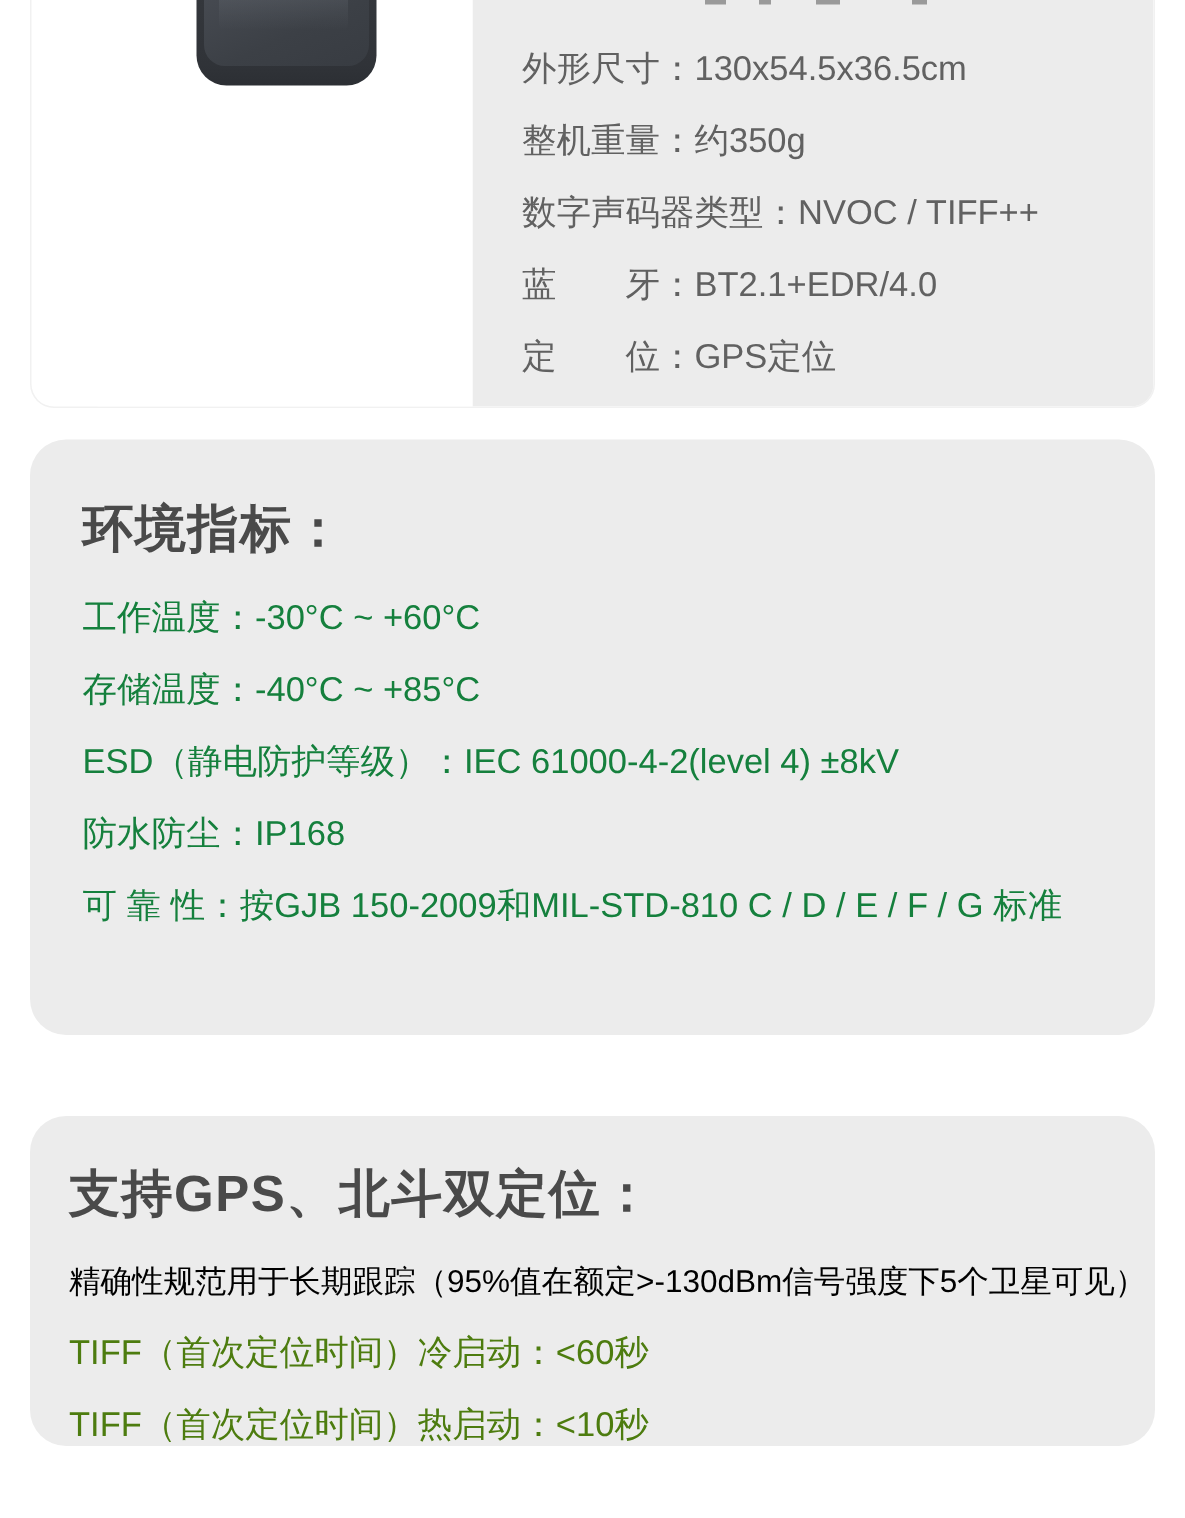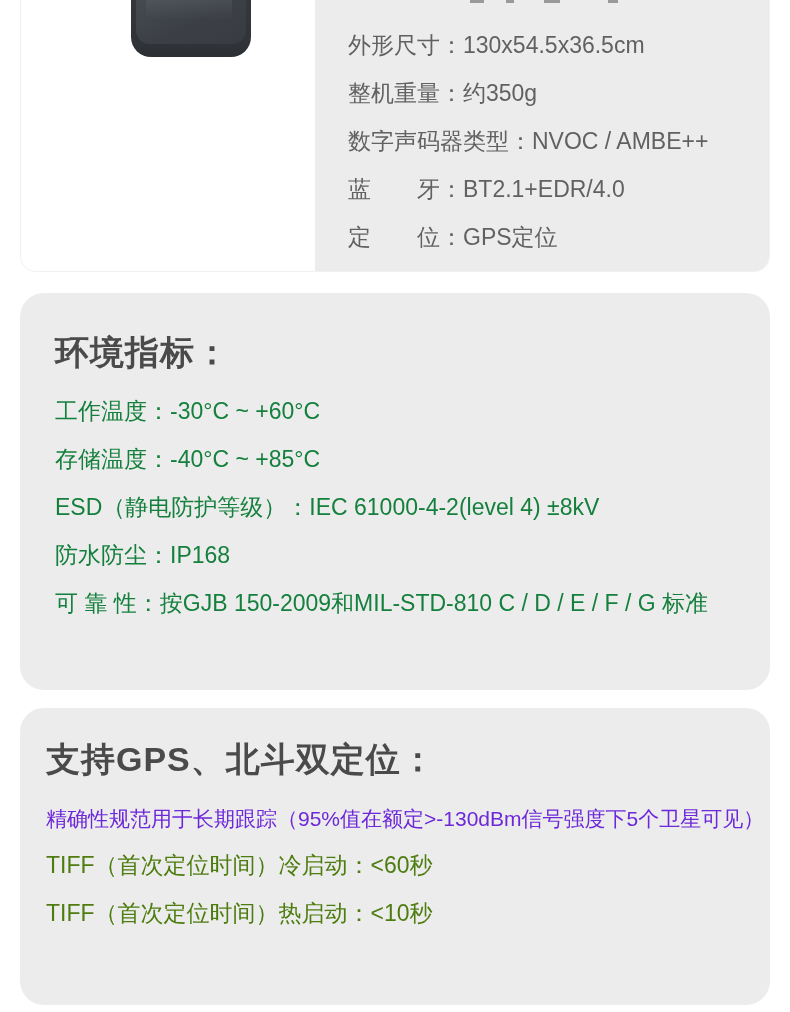--- a/index.html
+++ b/index.html
@@ -101,21 +101,21 @@
   
   .card {
     position: absolute;
     left: 20px;
     width: 750px;
     background: #ececec;
     border-radius: 24px;
     box-sizing: border-box;
   }
   .card-env { top: 293px; height: 397px; }
-  .card-gps { top: 708px; height: 297px; }
+  .card-gps { top: 744px; height: 220px; }
 
   .card-heading {
     font-size: 34px;
     font-weight: 700;
     color: #4a4a4a;
     letter-spacing: 1px;
     white-space: nowrap;
   }
   .card-env .card-heading { margin: 37px 0 0 35px; }
   .card-gps .card-heading { margin: 29px 0 0 26px; }
@@ -126,21 +126,21 @@
     line-height: 48px;
     color: #15803d;
     white-space: nowrap;
   }
   .env-line.indent { padding-left: 275px; }
 
   .gps-note {
     margin: 14px 0 0 26px;
     font-size: 21px;
     line-height: 44px;
-    color: #6d28d9;
+    color: #000000;
     white-space: nowrap;
   }
   .gps-lines { margin: 0 0 0 26px; }
   .gps-line {
     font-size: 23px;
     line-height: 48px;
     color: #4d7c0f;
     white-space: nowrap;
   }
 </style>
@@ -153,21 +153,21 @@
     <div class="photo-pane">
       <div class="device">
         <div class="device-face">
           <div class="device-sheen"></div>
         </div>
       </div>
     </div>
     <div class="spec-pane">
       <div class="spec-line">外形尺寸：130x54.5x36.5cm</div>
       <div class="spec-line">整机重量：约350g</div>
-      <div class="spec-line">数字声码器类型：NVOC / AMBE++</div>
+      <div class="spec-line">数字声码器类型：NVOC / TIFF++</div>
       <div class="spec-line">蓝　　牙：BT2.1+EDR/4.0</div>
       <div class="spec-line">定　　位：GPS定位</div>
     </div>
   </div>
 
   <div class="clipped-remnant">
     <span class="r1"></span>
       <span class="r2"></span>
       <span class="r3"></span>
       <span class="r4"></span>

